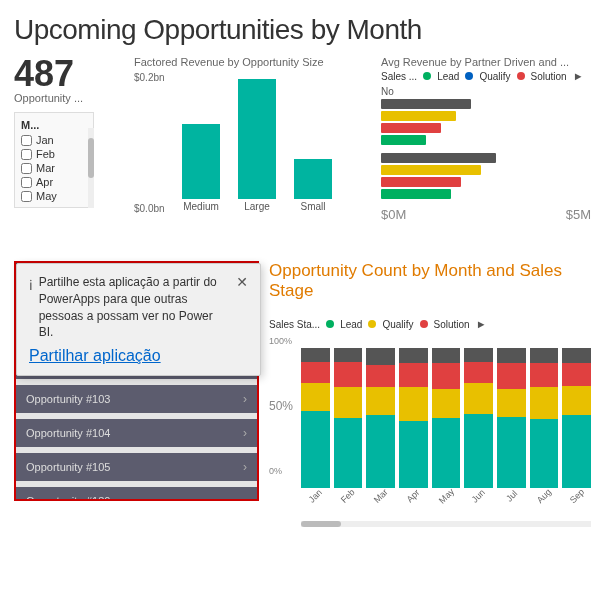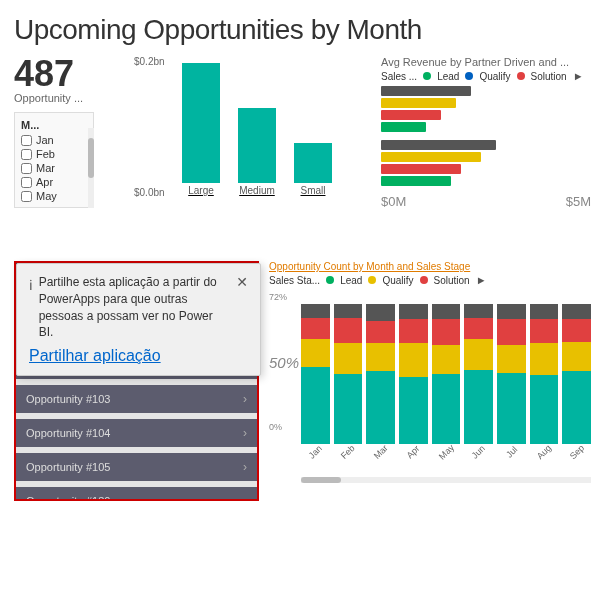--- a/index.html
+++ b/index.html
@@ -302,24 +302,23 @@
       color: #aaa;
       font-size: 12px;
     }
 
     
     .stacked-chart-section {
       flex: 1;
     }
 
     .stacked-chart-title {
-      font-size: 10px;
+      font-size: 17px;
       color: #e07b00;
-      margin-bottom: 2px;
-      text-decoration: underline;
+      margin-bottom: 17px;
     }
 
     .stacked-legend-row {
       display: flex;
       align-items: center;
       gap: 6px;
       font-size: 10px;
       color: #333;
       margin-bottom: 6px;
       flex-wrap: wrap;
@@ -404,31 +403,32 @@
             <span>May</span>
         </div>
       </div>
 
       <div style="width:6px;height:80px;background:#eee;position:relative;margin-top:0;margin-left:74px;margin-top:-80px;">
         <div class="scrollbar-thumb"></div>
       </div>
     </div>
 
     <div class="bar-chart-section">
-      <div style="position:relative; height:160px; padding-left:38px;text-decoration:underline;">
+      <div class="bar-chart-title">Factored Revenue by Opportunity Size</div>
+      <div style="position:relative; height:160px; padding-left:38px;">
         <span class="y-label-top">$0.2bn</span>
         <span class="y-label-bottom">$0.0bn</span>
         <div class="bar-chart-area">
           <div class="bar-col">
+            <div class="bar-rect" style="height:75px;background:#00b4a0;"></div>
+            <span class="bar-label">Medium</span>
+          </div>
+          <div class="bar-col">
             <div class="bar-rect" style="height:120px;background:#00b4a0;"></div>
             <span class="bar-label">Large</span>
-          </div>
-          <div class="bar-col">
-            <div class="bar-rect" style="height:75px;background:#00b4a0;"></div>
-            <span class="bar-label">Medium</span>
           </div>
           <div class="bar-col">
             <div class="bar-rect" style="height:40px;background:#00b4a0;"></div>
             <span class="bar-label">Small</span>
           </div>
         </div>
       </div>
     </div>
 
     <div class="avg-revenue-section">
@@ -439,20 +439,21 @@
         <span style="font-size:10px;">Lead</span>
         <span class="legend-dot" style="background:#0060c0;"></span>
         <span style="font-size:10px;">Qualify</span>
         <span class="legend-dot" style="background:#e04040;"></span>
         <span style="font-size:10px;">Solution</span>
         <span style="font-size:11px;color:#555;">►</span>
       </div>
 
       <div class="horiz-bar-chart">
         <div class="horiz-group">
+          <div class="horiz-group-label">No</div>
           <div class="horiz-bars">
             <div class="h-bar" style="width:90px;background:#555;"></div>
             <div class="h-bar" style="width:75px;background:#e8c000;"></div>
             <div class="h-bar" style="width:60px;background:#e04040;"></div>
             <div class="h-bar" style="width:45px;background:#00b060;"></div>
           </div>
         </div>
         <div class="horiz-group">
           <div class="horiz-bars">
             <div class="h-bar" style="width:115px;background:#555;"></div>
@@ -521,22 +522,22 @@
         <span class="legend-dot" style="background:#e8c000;"></span>
         <span style="font-size:10px;">Qualify</span>
         <span class="legend-dot" style="background:#e04040;"></span>
         <span style="font-size:10px;">Solution</span>
         <span style="font-size:11px;color:#555;">►</span>
       </div>
 
       <div style="position:relative;padding-left:32px;">
 
         <div style="position:absolute;left:0;top:0;height:140px;display:flex;flex-direction:column;justify-content:space-between;">
-          <span style="font-size:9px;color:#888;">72%</span>
-          <span style="font-size:15px;color:#888;font-style:italic;">50%</span>
+          <span style="font-size:9px;color:#888;">100%</span>
+          <span style="font-size:12px;color:#888;">50%</span>
           <span style="font-size:9px;color:#888;">0%</span>
         </div>
 
         <div class="stacked-bars-container">
 
           <div class="stacked-col">
             <div class="stacked-bar-group">
               <div class="stacked-seg" style="height:55%;background:#00b4a0;"></div>
               <div class="stacked-seg" style="height:20%;background:#e8c000;"></div>
               <div class="stacked-seg" style="height:15%;background:#e04040;"></div>

